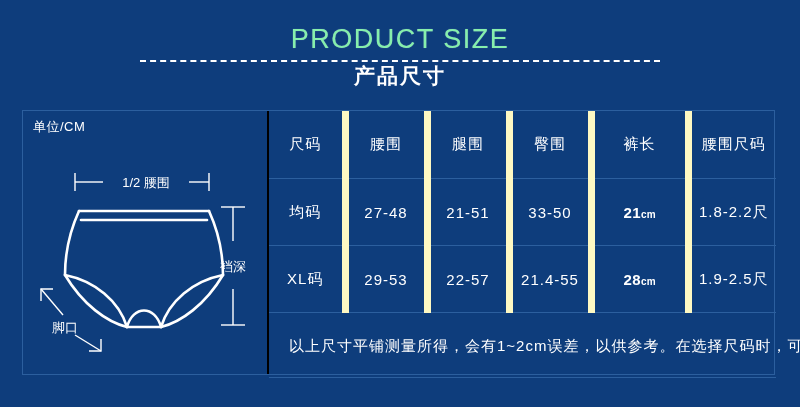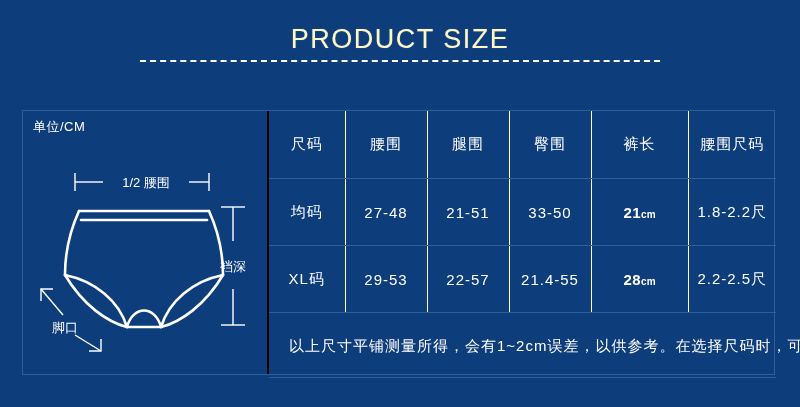--- a/index.html
+++ b/index.html
@@ -25,21 +25,21 @@
     height: 100px;
   }
   #title-en {
     position: absolute;
     left: 0;
     top: 24px;
     width: 800px;
     text-align: center;
     font-size: 27px;
     letter-spacing: 1.5px;
-    color: #fef9c3;
+    color: #86efac;
     font-weight: 400;
     z-index: 3;
     text-shadow: 0 0 1px rgba(255,255,255,.35);
   }
   
   #title-rule {
     position: absolute;
     left: 140px;
     top: 60px;
     width: 520px;
@@ -107,21 +107,21 @@
     top: 0;
     width: 507px;
     height: 263px;
   }
   table#size-table {
     border-collapse: collapse;
     width: 507px;
     table-layout: fixed;
   }
   table#size-table td {
-    border-right: 1px solid #fef9c3;
+    border-right: 7px solid #fef9c3;
     border-bottom: 1px solid #2c5f9e;
     text-align: center;
     vertical-align: middle;
     height: 64px;
     color: #ffffff;
     font-size: 15px;
     letter-spacing: 1px;
     white-space: nowrap;
   }
   table#size-table tr td:last-child {
@@ -155,20 +155,23 @@
     letter-spacing: .3px;
     white-space: normal;
   }
 </style>
 </head>
 <body>
 
 <div id="title-block">
   <div id="title-rule"></div>
   <div id="title-en">PRODUCT SIZE</div>
+  <div id="title-cn-wrap">
+    <span id="title-cn">产品尺寸</span>
+  </div>
 </div>
 
 <div id="size-card">
 
   <div id="diagram-panel">
     <div id="unit-label">单位/CM</div>
 
     <svg id="diagram-svg" width="246" height="240" viewBox="0 0 246 240">
 
       <g stroke="#ffffff" stroke-width="1.4" fill="none">
@@ -247,21 +250,21 @@
           <td class="cm-cell"><span class="cm-num">21</span><span class="cm-unit">cm</span></td>
           <td>1.8-2.2尺</td>
         </tr>
 
         <tr>
           <td>XL码</td>
           <td>29-53</td>
           <td>22-57</td>
           <td>21.4-55</td>
           <td class="cm-cell"><span class="cm-num">28</span><span class="cm-unit">cm</span></td>
-          <td>2.2-2.5尺</td>
+          <td>1.9-2.5尺</td>
         </tr>
 
         <tr>
           <td id="note-cell" colspan="6">以上尺寸平铺测量所得，会有1~2cm误差，以供参考。在选择尺码时，可用软尺保持自然站立，可量自己的实际尺寸，根据配码表选择合适的尺码。</td>
         </tr>
       </tbody>
     </table>
   </div>
 </div>
 

